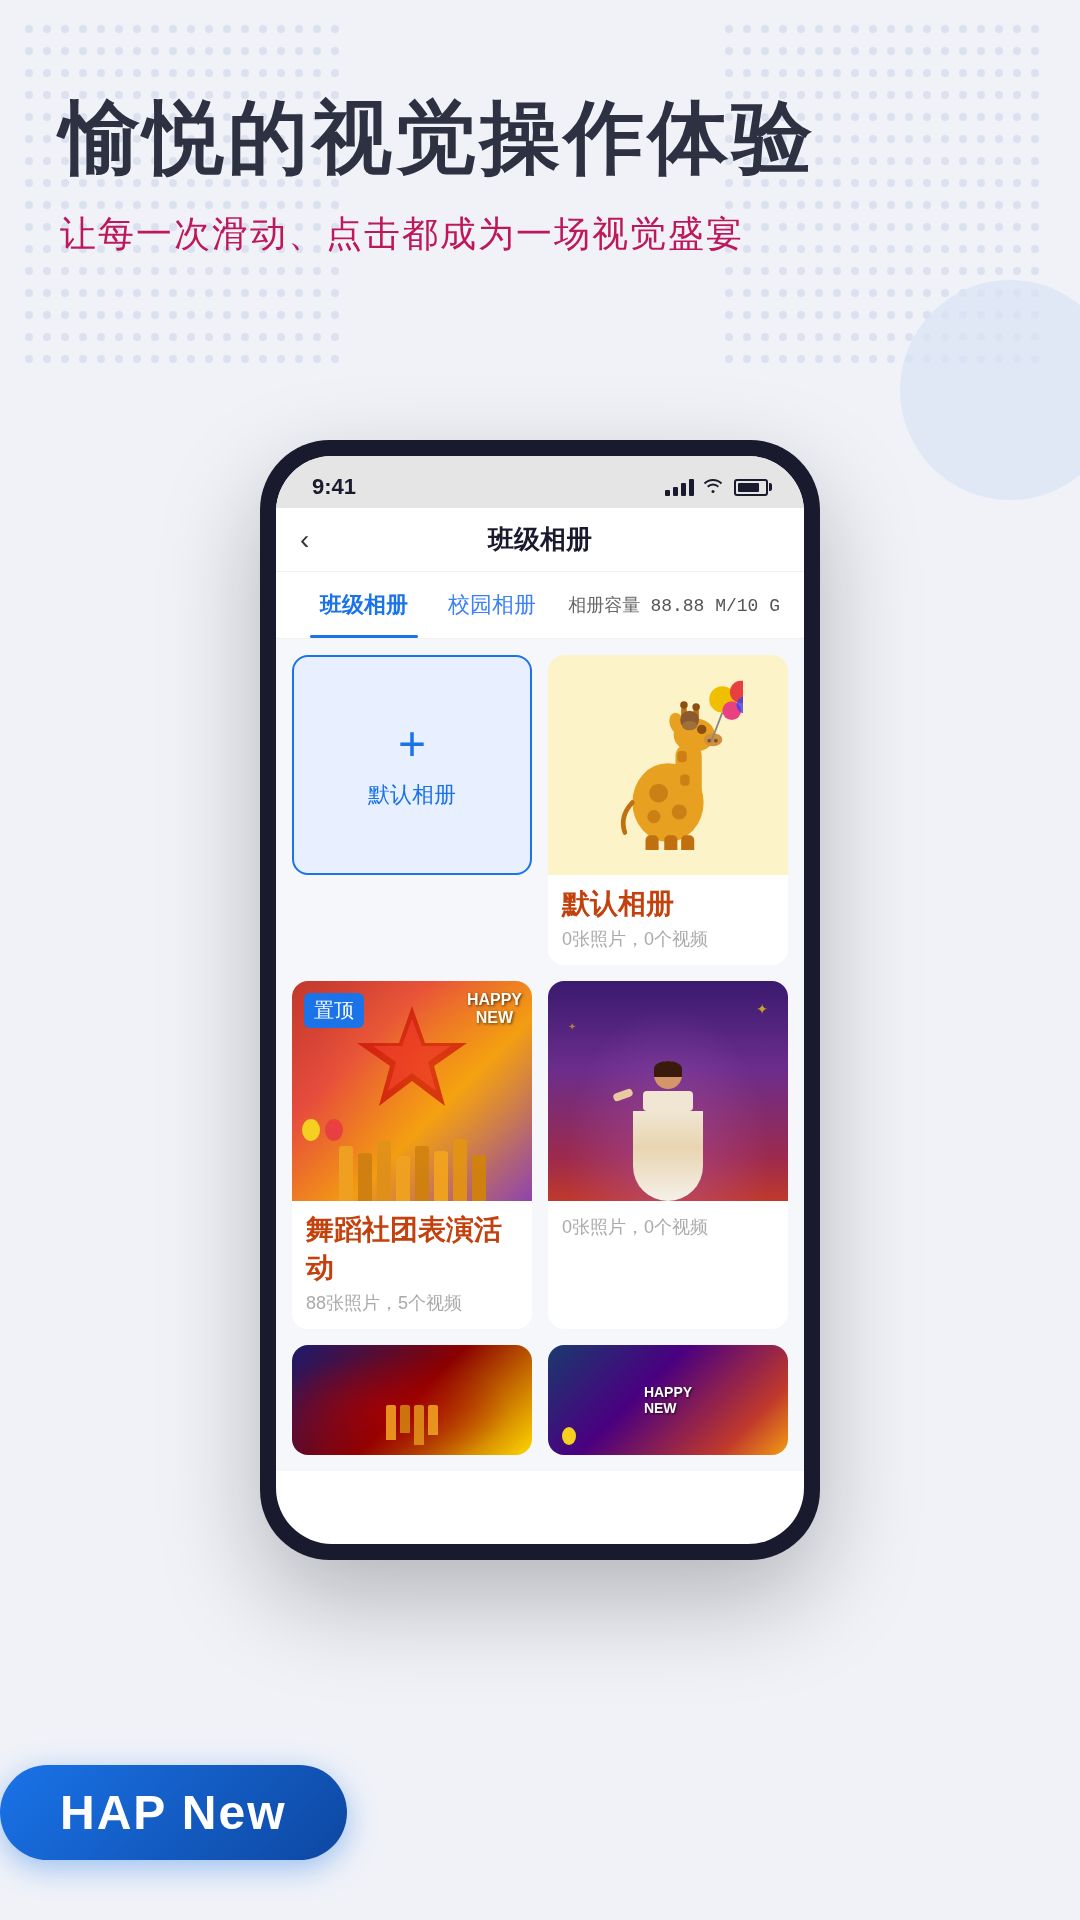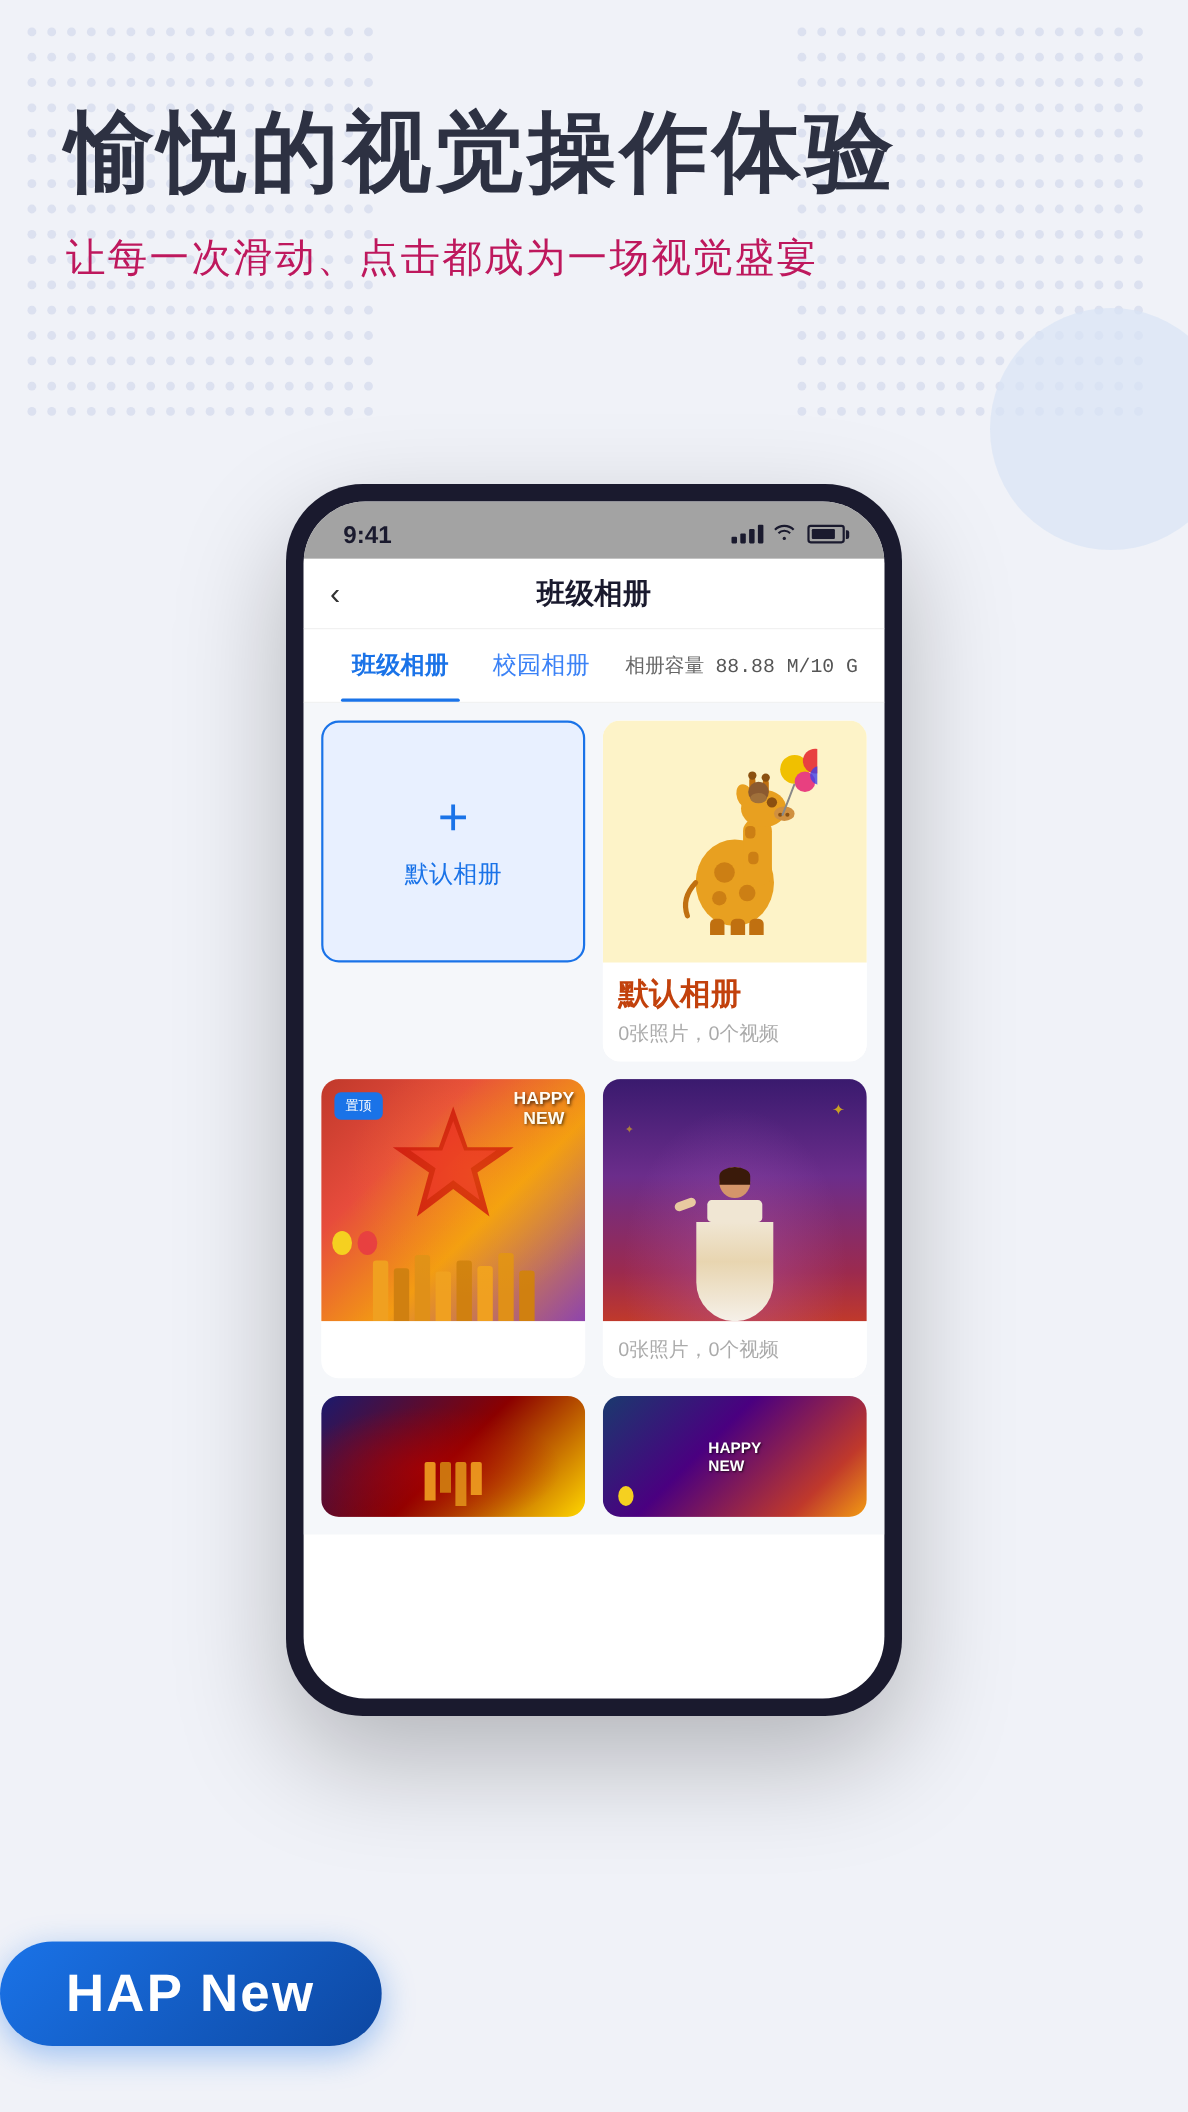--- a/index.html
+++ b/index.html
@@ -83,23 +83,23 @@
       background: #ffffff;
       border-radius: 56px;
       overflow: hidden;
       position: relative;
     }
 
     
     .status-bar {
       display: flex;
       justify-content: space-between;
-      align-items: flex-start;
+      align-items: center;
       padding: 18px 36px 8px;
-      background: #a3a3a3;
+      background: #e5e5e5;
     }
     .status-time {
       font-size: 22px;
       font-weight: 600;
       color: #1a1a2e;
     }
     .status-icons {
       display: flex;
       align-items: center;
       gap: 8px;
@@ -266,21 +266,21 @@
       justify-content: center;
     }
 
     
     .pin-badge {
       position: absolute;
       top: 12px;
       left: 12px;
       background: #1a73e8;
       color: #fff;
-      font-size: 12px;
+      font-size: 20px;
       padding: 4px 10px;
       border-radius: 6px;
       z-index: 10;
     }
 
     
     .singer-card-bg {
       width: 100%;
       height: 220px;
       background: linear-gradient(180deg, #3a1a6e 0%, #6b2d8b 40%, #9c2a4e 80%, #c0392b 100%);
@@ -519,20 +519,24 @@
 
             <div style="position:absolute;top:10px;right:10px;color:#fff;font-family:Impact,sans-serif;font-size:16px;font-weight:900;text-align:center;line-height:1.1;text-shadow:1px 1px 3px rgba(0,0,0,0.7);">HAPPY<br>NEW</div>
 
             <div style="position:absolute;left:10px;bottom:60px;display:flex;gap:5px;">
               <div style="width:18px;height:22px;background:#f5d020;border-radius:50%;"></div>
               <div style="width:18px;height:22px;background:#e84040;border-radius:50%;"></div>
             </div>
 
             <div style="position:absolute;inset:0;background:radial-gradient(ellipse at 60% 40%, rgba(255,200,0,0.2) 0%, transparent 60%);"></div>
           </div>
+          <div class="album-info">
+            <div class="album-name">舞蹈社团表演活动</div>
+            <div class="album-meta">88张照片，5个视频</div>
+          </div>
         </div>
 
         <div class="album-card">
           <div class="singer-card-bg">
 
             <div style="position:absolute;inset:0;background:radial-gradient(ellipse at 50% 80%, rgba(180,100,200,0.4) 0%, transparent 60%);"></div>
 
             <div style="position:absolute;bottom:0;left:50%;transform:translateX(-50%);display:flex;flex-direction:column;align-items:center;">
 
               <div style="width:28px;height:28px;background:#d4956a;border-radius:50%;margin-bottom:2px;position:relative;z-index:2;"></div>

